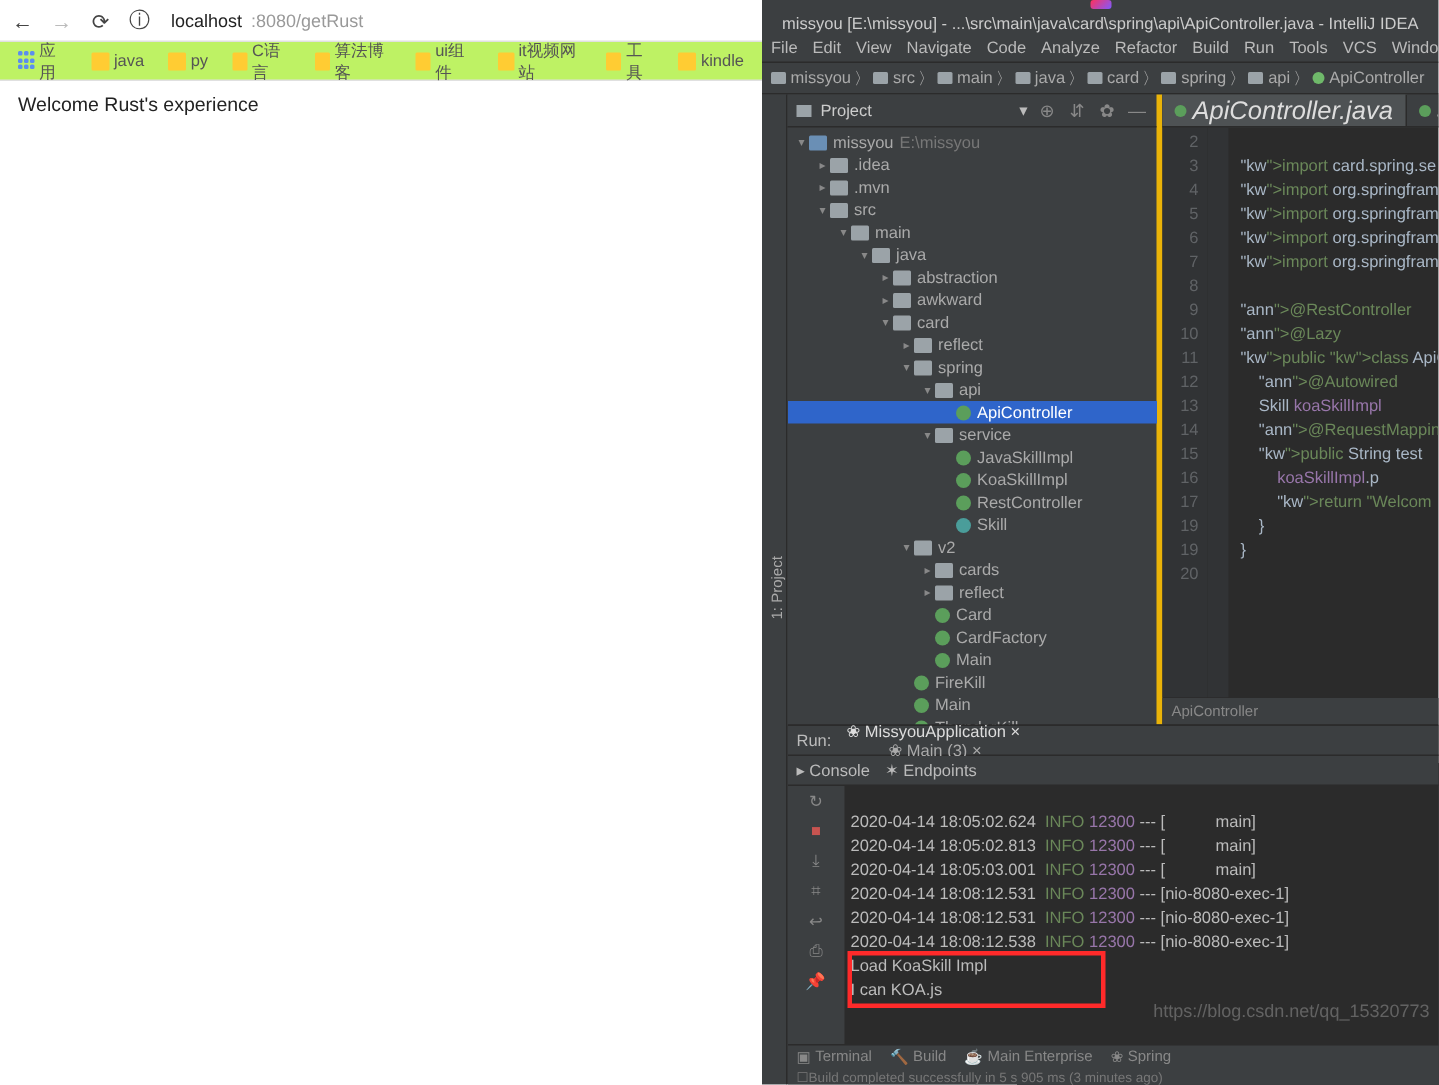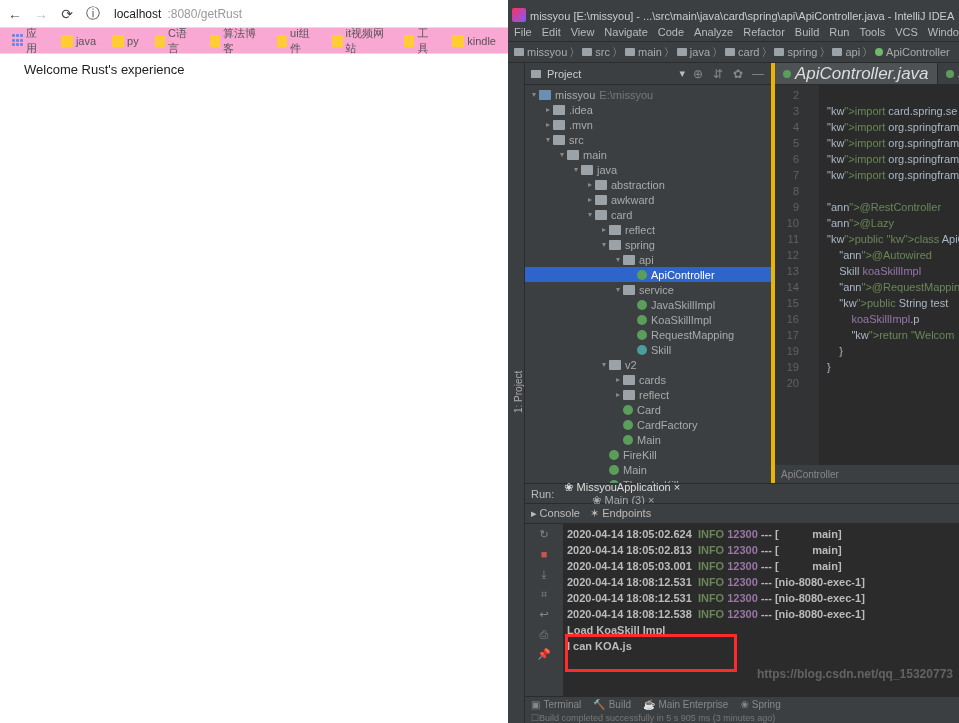--- a/index.html
+++ b/index.html
@@ -6,30 +6,30 @@
 body { width: 959px; height: 723px; overflow: hidden; background: #fff; position: relative; }
 
 
 .browser { position: absolute; left: 0; top: 0; width: 508px; height: 723px; background: #fff; }
 .browser-toolbar { height: 28px; display: flex; align-items: center; padding: 0 6px; gap: 8px; border-bottom: 1px solid #e0e0e0; background: #fff; }
 .nav-btn { width: 18px; height: 18px; display: flex; align-items: center; justify-content: center; color: #444; font-size: 14px; }
 .nav-btn.disabled { color: #bbb; }
 .url-bar { flex: 1; display: flex; align-items: center; gap: 6px; font-size: 12px; color: #666; padding: 2px 4px; }
 .url-domain { color: #222; }
 .url-path { color: #999; }
-.bookmarks { height: 26px; display: flex; align-items: center; gap: 4px; padding: 0 6px; background: #f9a8d4; border-bottom: 1px solid #e0e0e0; }
+.bookmarks { height: 26px; display: flex; align-items: center; gap: 4px; padding: 0 6px; background: #bef264; border-bottom: 1px solid #e0e0e0; }
 .bk { display: flex; align-items: center; gap: 3px; font-size: 11px; color: #555; padding: 2px 6px; }
 .bk-icon { width: 12px; height: 12px; background: #ffcc33; border-radius: 1px; }
 .bk-icon.apps { background: transparent; display: grid; grid-template-columns: repeat(3,1fr); grid-template-rows: repeat(3,1fr); gap: 1px; width: 13px; height: 13px; }
 .bk-icon.apps span { background: #5b8def; width: 3px; height: 3px; border-radius: 1px; }
-.browser-content { padding: 8px 24px; font-size: 13px; color: #222; }
+.browser-content { padding: 8px 12px; font-size: 13px; color: #222; }
 
 
 .ide { position: absolute; left: 508px; top: 0; right: 0; height: 723px; background: #3c3f41; color: #bbb; display: flex; flex-direction: column; font-size: 11px; }
-.ide-titlebar { height: 22px; background: #3c3f41; display: flex; align-items: flex-end; padding: 0 4px; gap: 4px; color: #ccc; font-size: 11px; }
+.ide-titlebar { height: 22px; background: #3c3f41; display: flex; align-items: center; padding: 0 4px; gap: 4px; color: #ccc; font-size: 11px; flex-direction: column; }
 .ij-icon { width: 14px; height: 14px; background: linear-gradient(135deg,#fe315d,#7f5aff); border-radius: 2px; }
 .ide-menubar { height: 19px; background: #3c3f41; display: flex; align-items: center; padding: 0 6px; gap: 10px; color: #bbb; font-size: 11px; }
 .ide-nav { height: 22px; background: #3c3f41; border-top: 1px solid #2b2b2b; border-bottom: 1px solid #2b2b2b; display: flex; align-items: center; padding: 0 6px; gap: 2px; font-size: 11px; color: #aaa; }
 .crumb { display: flex; align-items: center; gap: 3px; }
 .crumb .folder { width: 10px; height: 8px; background: #9ba3a8; border-radius: 1px; }
 .crumb .cfile { width: 8px; height: 8px; background: #6fb96a; border-radius: 50%; }
 
 .ide-body { flex: 1; display: flex; min-height: 0; }
 .ide-left-gutter { width: 17px; background: #3c3f41; border-right: 1px solid #2b2b2b; writing-mode: vertical-rl; text-align: center; font-size: 10px; color: #aaa; padding-top: 6px; }
 .ide-left-gutter .gl { transform: rotate(180deg); margin-bottom: 8px; }
@@ -73,21 +73,21 @@
 
 
 .run-panel { height: 213px; border-top: 1px solid #2b2b2b; background: #2b2b2b; display: flex; flex-direction: column; }
 .run-tabs { height: 20px; background: #3c3f41; display: flex; align-items: center; font-size: 11px; padding: 0 6px; gap: 10px; border-bottom: 1px solid #2b2b2b; }
 .run-tabs .rt { display: flex; align-items: center; gap: 4px; color: #aaa; }
 .run-tabs .rt.active { color: #ddd; }
 .run-sub { height: 20px; background: #3c3f41; display: flex; align-items: center; padding: 0 6px; gap: 10px; font-size: 11px; border-bottom: 1px solid #2b2b2b; }
 .run-body { flex: 1; display: flex; }
 .run-side { width: 38px; background: #3c3f41; display: flex; flex-direction: column; align-items: center; padding-top: 4px; gap: 6px; }
 .run-side .rb { width: 14px; height: 14px; color: #888; font-size: 11px; text-align: center; }
-.console { flex: 1; font-family: Consolas, monospace; font-size: 11px; line-height: 16px; color: #bbb; padding: 2px 4px; overflow: hidden; position: relative; font-weight: bold; }
+.console { flex: 1; font-family: Consolas, monospace; font-size: 11px; line-height: 16px; color: #bbb; padding: 16px 4px; overflow: hidden; position: relative; }
 .console .row { white-space: pre; }
 .lv-info { color: #6a8759; }
 .lv-pid { color: #9876aa; }
 .hl-box { border: 3px solid #ff2a2a; position: absolute; left: 2px; top: 100px; width: 172px; height: 38px; pointer-events: none; }
 .wm { position: absolute; right: 6px; bottom: 14px; font-size: 12px; color: rgba(200,200,200,0.35); font-family: Arial; pointer-events:none;}
 .ide-status { height: 16px; background: #3c3f41; border-top: 1px solid #2b2b2b; display: flex; align-items: center; font-size: 10px; color: #888; gap: 12px; padding: 0 6px; }
 .ide-status .sp { display: flex; align-items: center; gap: 3px; }
 </style>
 </head>
 <body>
@@ -313,21 +313,21 @@
                 <span class="lbl">JavaSkillImpl</span>
               </div>
               <div class="tnode" style="padding-left: 102px;">
                 <span class="ar"></span>
                 <span class="ic cls"></span>
                 <span class="lbl">KoaSkillImpl</span>
               </div>
               <div class="tnode" style="padding-left: 102px;">
                 <span class="ar"></span>
                 <span class="ic cls"></span>
-                <span class="lbl">RequestMapping</span>
+                <span class="lbl">RestController</span>
               </div>
               <div class="tnode" style="padding-left: 102px;">
                 <span class="ar"></span>
                 <span class="ic cls i"></span>
                 <span class="lbl">Skill</span>
               </div>
               <div class="tnode" style="padding-left: 74px;">
                 <span class="ar">▾</span>
                 <span class="ic pkg"></span>
                 <span class="lbl">v2</span>

